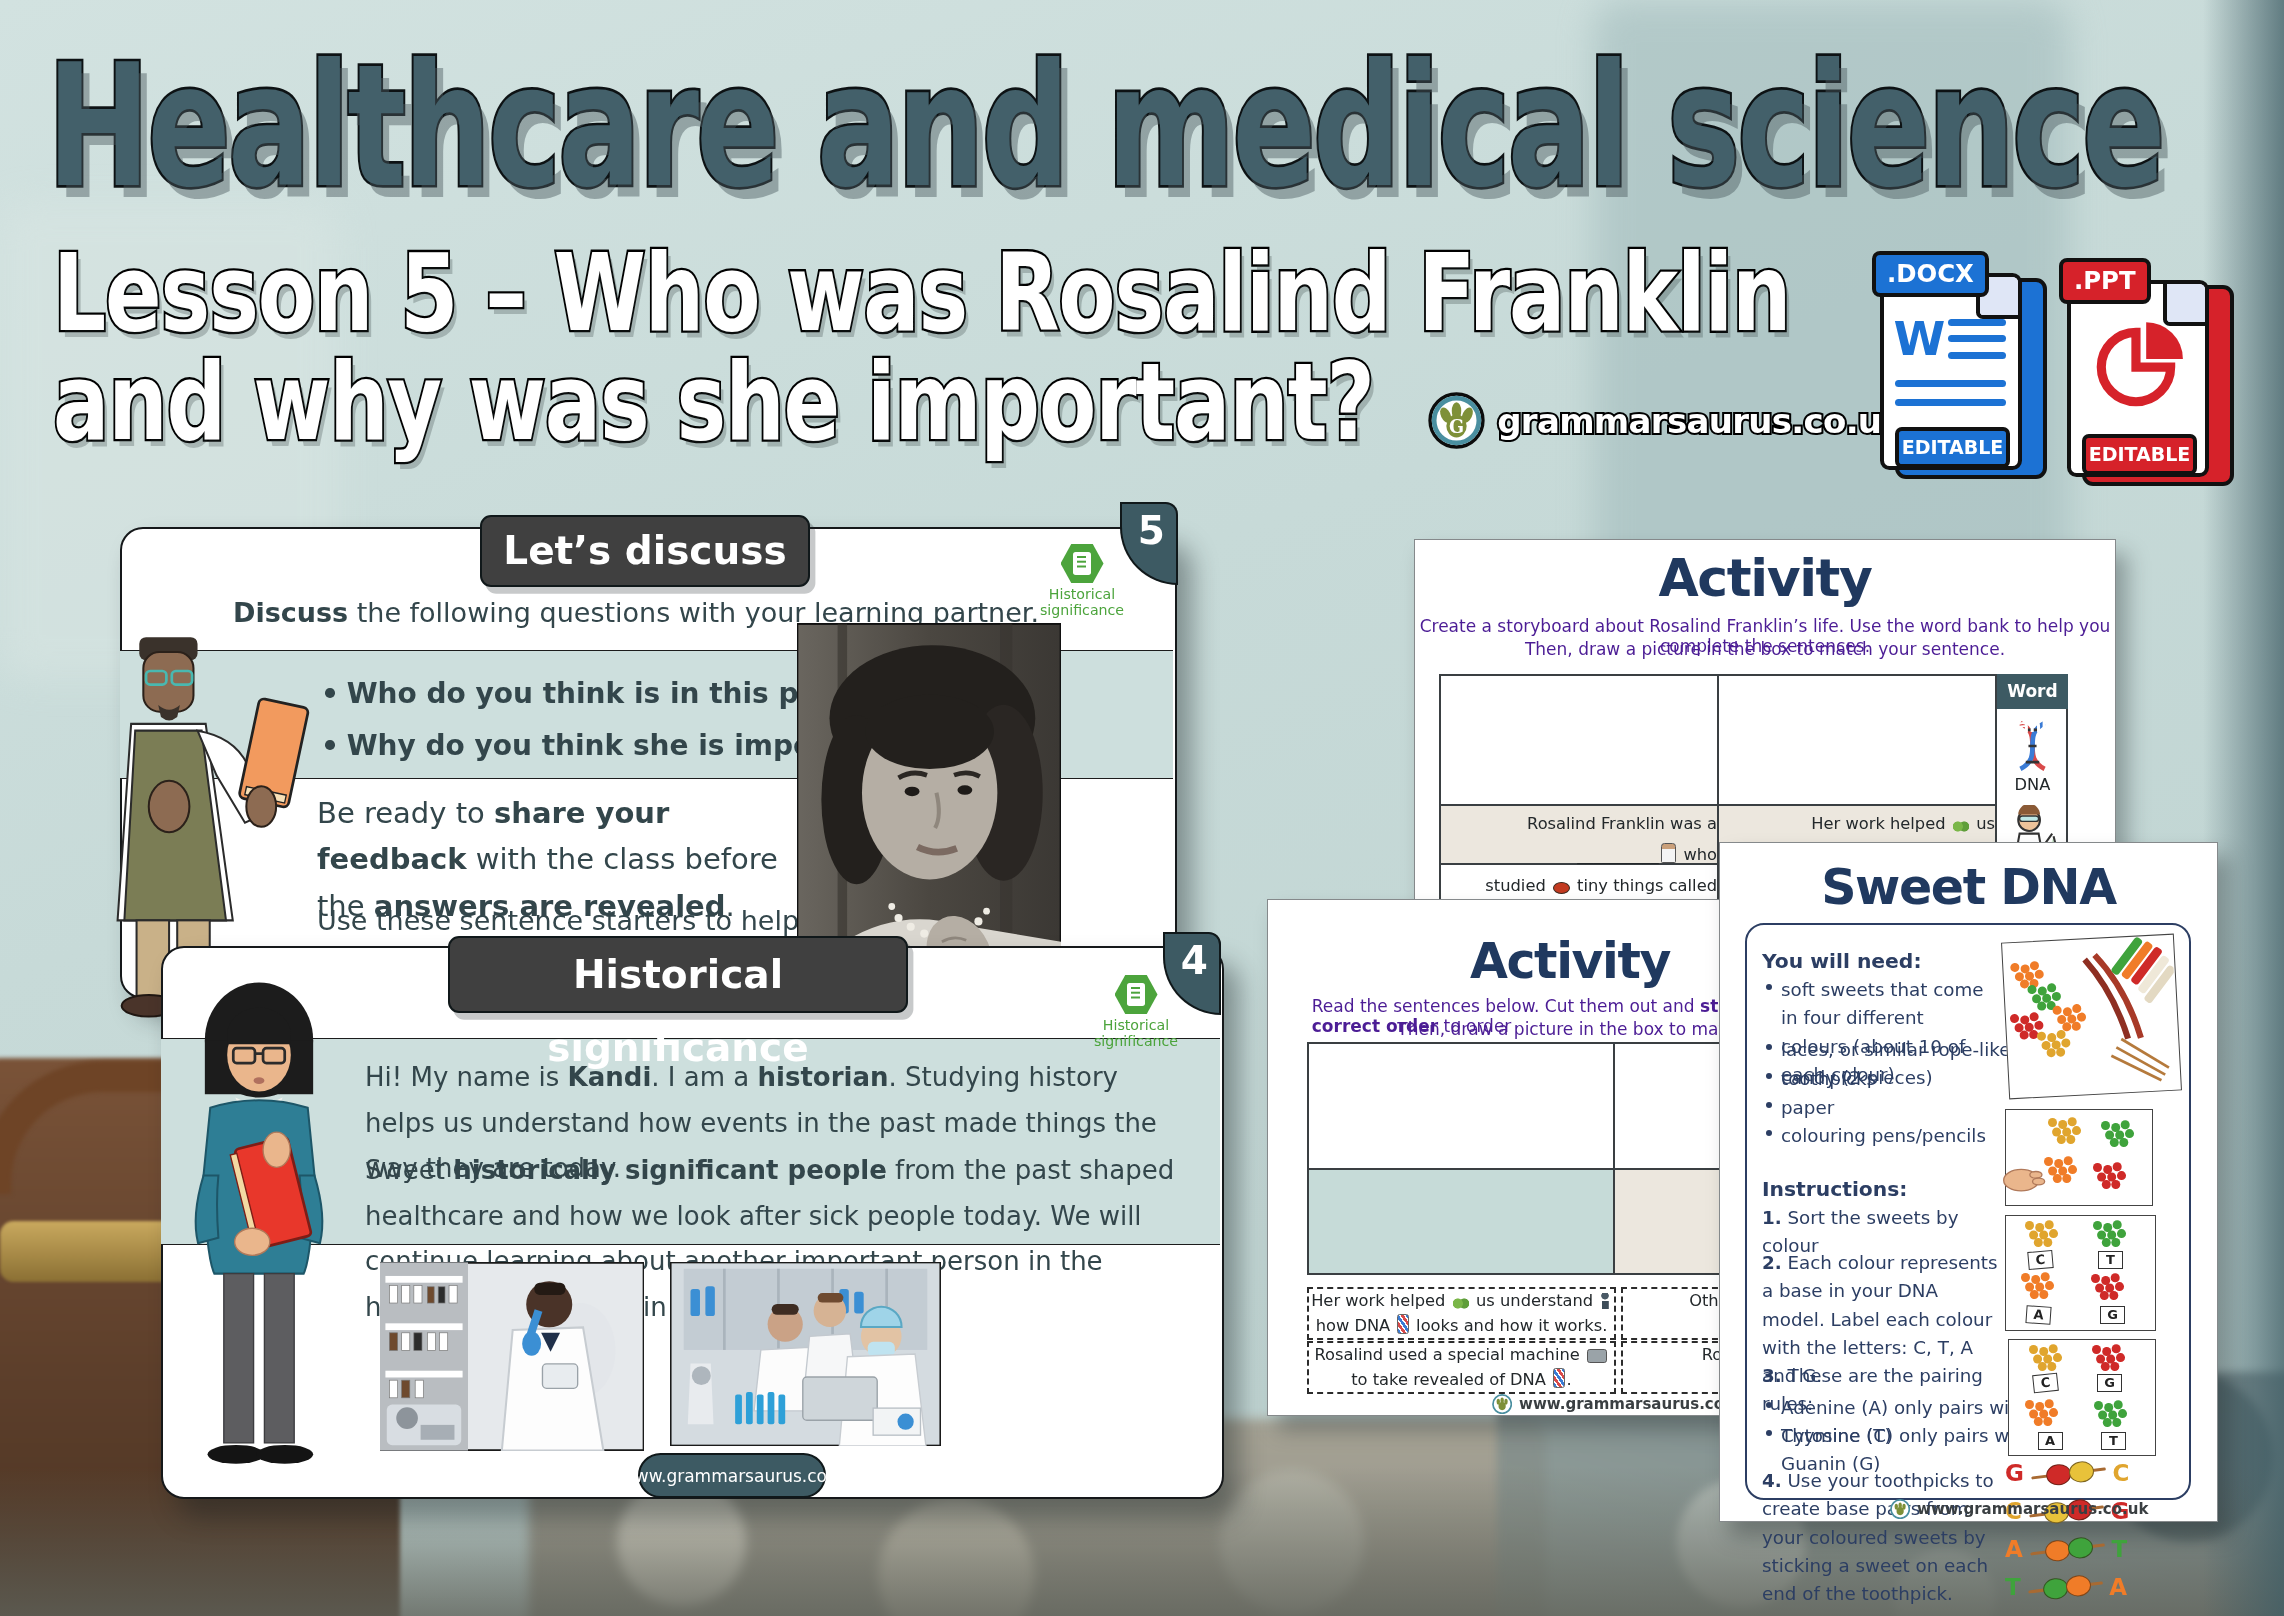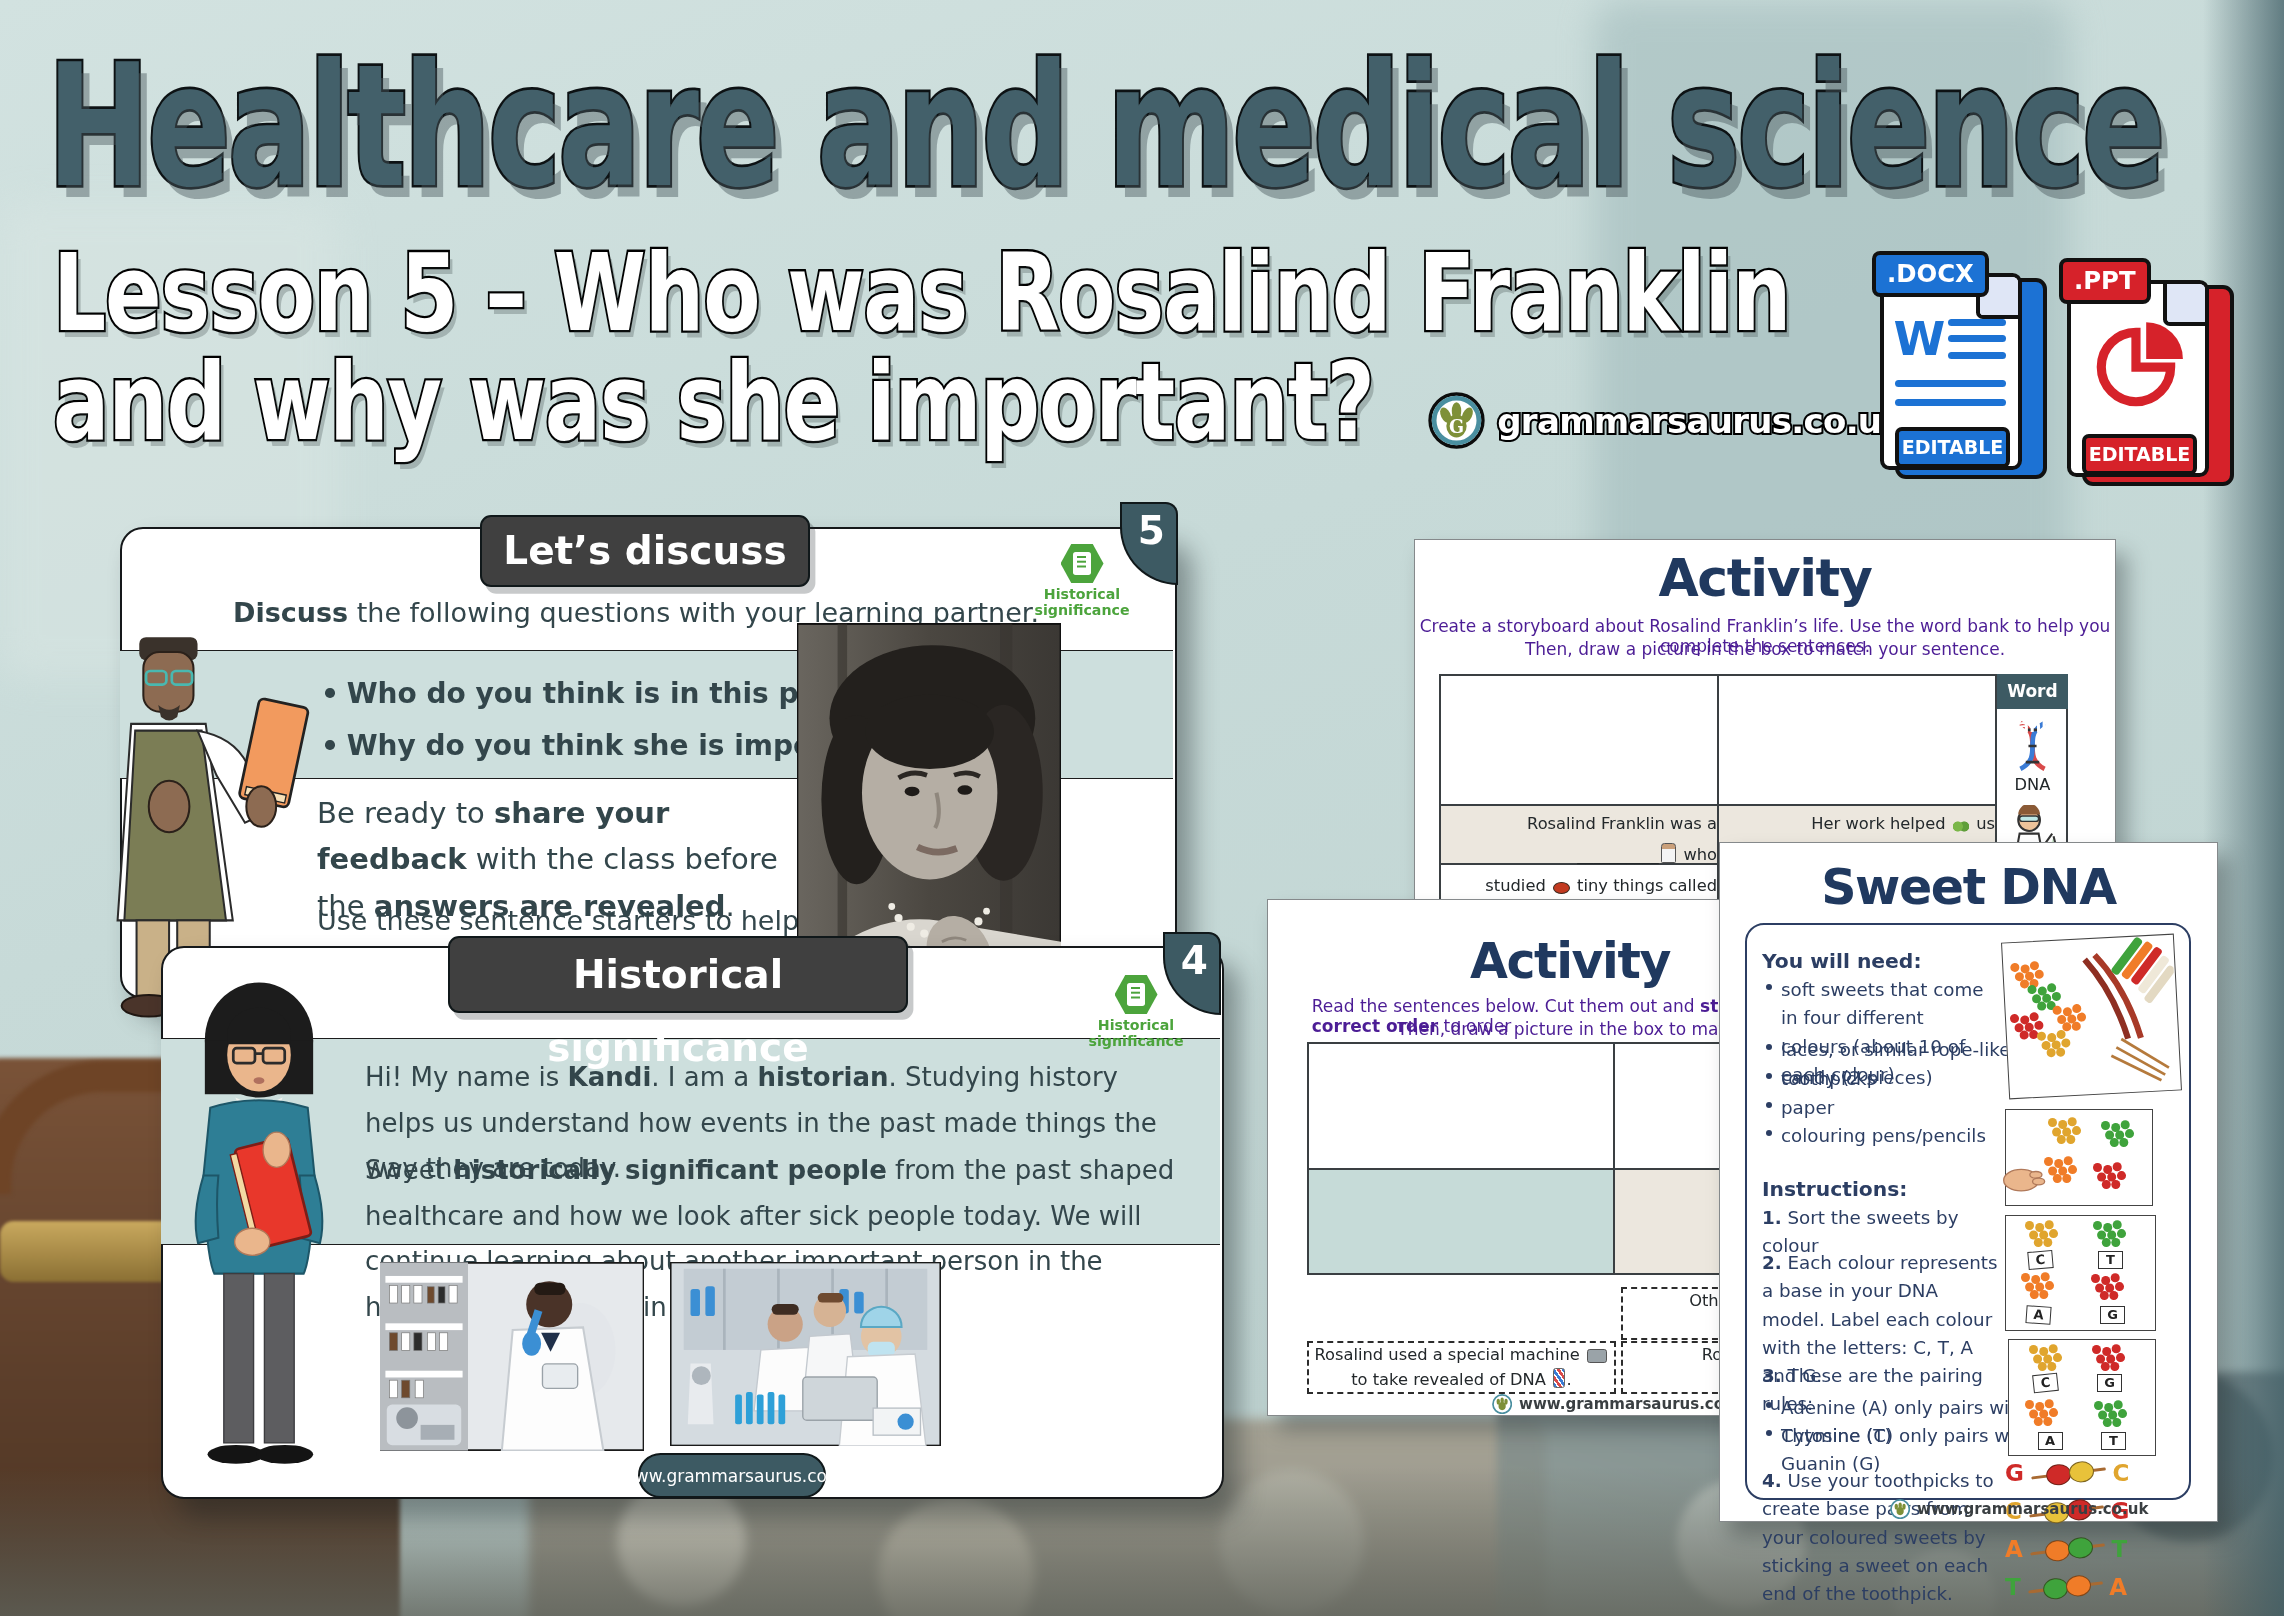--- a/index.html
+++ b/index.html
@@ -49,21 +49,21 @@
   .banner{position:absolute;background:#404040;border:2px solid #10181a;border-radius:11px;color:#fff;
       font-weight:bold;text-align:center;box-shadow:5.4px 6.8px 0 rgba(30,40,42,.25);z-index:6;}
   .numtab{position:absolute;width:58px;height:83px;background:#3d5a63;border:2.7px solid #10181a;border-radius:0 12.2px 0 58px;
       color:#fff;font-size:39px;font-weight:bold;text-align:right;padding:4.1px 11px 0 0;box-sizing:border-box;z-index:5;}
   .teal-band{position:absolute;background:#cddfdd;border-top:1.4px solid #1c1c1c;border-bottom:1.4px solid #1c1c1c;z-index:1;}
   .hex-badge{position:absolute;z-index:6;text-align:center;}
   .hex{width:43px;height:39px;margin:0 auto;background:#4ca43c;clip-path:polygon(25% 0,75% 0,100% 50%,75% 100%,25% 100%,0 50%);
       display:flex;align-items:center;justify-content:center;}
   .hex .scroll{width:17.6px;height:23px;background:#fff;border-radius:2.7px;position:relative;}
   .hex .scroll::after{content:"";position:absolute;left:3.4px;top:4.1px;width:9.5px;height:2px;background:#4ca43c;box-shadow:0 4.7px 0 #4ca43c,0 9.5px 0 #4ca43c;}
-  .hex-label{margin-top:4.1px;font-size:14.2px;font-weight:bold;color:#4ca43c;line-height:1.1;}
+  .hex-label{margin-top:4.1px;font-size:14.2px;font-weight:normal;color:#4ca43c;line-height:1.1;}
   .slide-text{color:#33464b;}
   .b{font-weight:bold;}
   .bullet-line{font-size:28px;font-weight:bold;color:#33464b;margin-bottom:19px;}
   .bullet-dot{display:inline-block;width:9.5px;height:9.5px;border-radius:50%;background:#33464b;margin-right:12.2px;vertical-align:5.4px;}
   .footer-pill{position:absolute;background:#3d5a63;border:2px solid #10181a;border-radius:23px;display:flex;align-items:center;justify-content:center;gap:9.5px;z-index:8;}
   .footer-pill span{color:#fff;font-size:17px;}
   
   .sheet{position:absolute;background:#fff;border:1.4px solid #85898b;box-shadow:11px 13.6px 20.3px rgba(25,35,38,.35);}
   .sheet-title{position:absolute;width:100%;text-align:center;font-weight:bold;color:#20395f;letter-spacing:-1.4px;}
   .sheet-instr{position:absolute;width:100%;text-align:center;color:#4c1d95;font-size:17px;}
@@ -302,20 +302,23 @@
 
     <div class="cellline" style="left:39px;top:142px;width:525px;height:2px;"></div>
     <div class="cellline" style="left:39px;top:268px;width:525px;height:2px;"></div>
     <div class="cellline" style="left:39px;top:373px;width:525px;height:2px;"></div>
     <div class="cellline" style="left:39px;top:142px;width:2px;height:233px;"></div>
     <div class="cellline" style="left:345px;top:142px;width:2px;height:233px;"></div>
     <div class="cellline" style="left:562px;top:142px;width:2px;height:233px;"></div>
     <div style="position:absolute;left:41px;top:270px;width:304px;height:103px;background:#c6dbd8;"></div>
     <div style="position:absolute;left:347px;top:270px;width:215px;height:103px;background:#ece7de;"></div>
 
+    <div class="dashed-box" style="left:39px;top:387px;width:305px;height:49px;">
+      <div><span>Her work helped </span><span class="mi mi-hands"></span><span> us understand </span><span class="mi mi-person"></span><span> how DNA </span><span class="mi mi-dna"></span><span> looks and how it works.</span></div>
+    </div>
     <div class="dashed-box" style="left:353px;top:387px;width:285px;height:49px;">
       <div><span>Other scientists </span><span class="mi mi-sci"></span><br><span>DNA .</span></div>
     </div>
     <div class="dashed-box" style="left:39px;top:441px;width:305px;height:49px;">
       <div><span>Rosalind used a special machine </span><span class="mi mi-cam"></span><span> to take revealed of DNA </span><span class="mi mi-dna"></span><span>.</span></div>
     </div>
     <div class="dashed-box" style="left:353px;top:441px;width:285px;height:49px;">
       <div><span>Rosalind Frankli</span><br><span>t</span></div>
     </div>
     <div class="mini-foot" style="left:224px;top:494px;">

